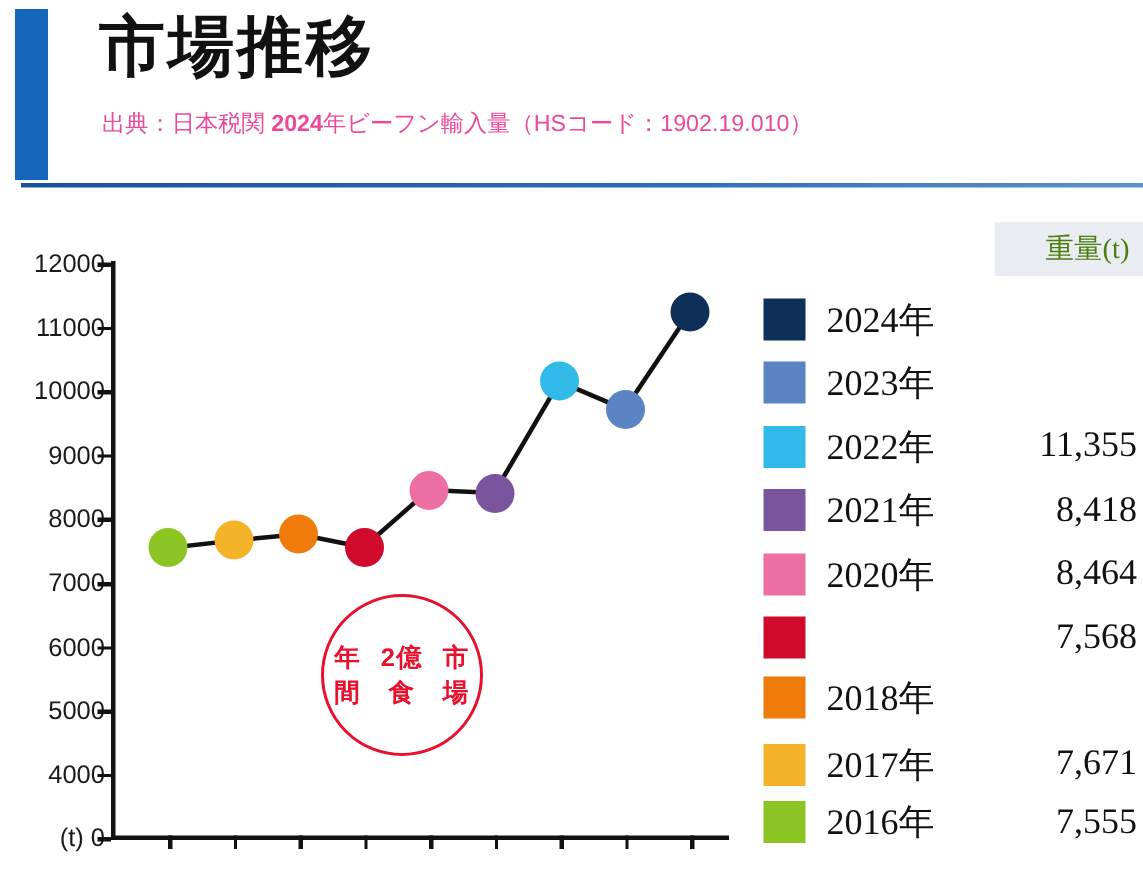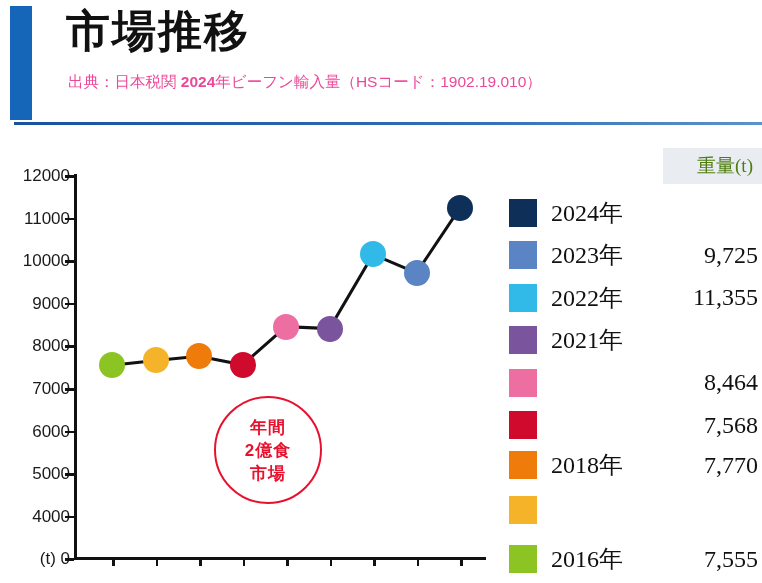--- a/index.html
+++ b/index.html
@@ -31,21 +31,21 @@
         font-size:17px;color:#1a1a1a;transform:translateY(-50%);white-space:nowrap;}
   .unit0{position:absolute;right:0;width:70px;text-align:right;
          font-size:17px;color:#1a1a1a;transform:translateY(-50%);white-space:nowrap;}
   .plot{position:absolute;left:74px;top:0;width:420px;height:443px;}
   .axis-v{position:absolute;left:0;top:34px;width:2.5px;height:385px;background:#111;}
   .axis-h{position:absolute;left:0;top:417px;width:412px;height:2.5px;background:#111;}
   .ytick{position:absolute;left:-9px;width:9px;height:2.5px;background:#111;}
   .xtick{position:absolute;top:417px;width:2.5px;height:9px;background:#111;}
   .pt{position:absolute;border-radius:50%;transform:translate(-50%,-50%);}
   .annot{position:absolute;border:2.5px solid #e8112d;border-radius:50%;
-         box-sizing:border-box;display:flex;flex-direction:column;
+         box-sizing:border-box;display:flex;flex-direction:row;
          align-items:center;justify-content:center;
          color:#e8112d;font-weight:bold;font-size:17px;line-height:23px;
          text-align:center;letter-spacing:1px;}
 
   
   .legend{position:absolute;left:505px;top:145px;width:257px;height:438px;}
   .leg-head{position:absolute;left:128px;top:3px;width:124px;height:36px;
             background:#e9edf2;display:flex;align-items:center;justify-content:center;
             font-family:"Liberation Serif","DejaVu Serif",serif;
             font-size:19px;color:#4d7c0f;margin-left:30px;}
@@ -128,48 +128,50 @@
   <div class="legend">
     <div class="leg-head">重量(t)</div>
     <div id="legend-rows">
         <div class="leg-row" style="top: 48px;">
           <span class="sw" style="background: rgb(14, 47, 87);"></span>
           <span class="leg-year">2024年</span>
         </div>
         <div class="leg-row" style="top: 90.4px;">
           <span class="sw" style="background: rgb(91, 132, 196);"></span>
           <span class="leg-year">2023年</span>
-          <span class="leg-val">9,725</span>
         </div>
         <div class="leg-row" style="top: 132.8px;">
           <span class="sw" style="background: rgb(49, 185, 232);"></span>
           <span class="leg-year">2022年</span>
           <span class="leg-val">11,355</span>
         </div>
         <div class="leg-row" style="top: 175.2px;">
           <span class="sw" style="background: rgb(123, 84, 158);"></span>
           <span class="leg-year">2021年</span>
+          <span class="leg-val">8,418</span>
         </div>
         <div class="leg-row" style="top: 217.6px;">
           <span class="sw" style="background: rgb(237, 110, 160);"></span>
+          <span class="leg-year">2020年</span>
           <span class="leg-val">8,464</span>
         </div>
         <div class="leg-row" style="top: 260px;">
           <span class="sw" style="background: rgb(207, 10, 44);"></span>
           <span class="leg-val">7,568</span>
         </div>
         <div class="leg-row" style="top: 300px;">
           <span class="sw" style="background: rgb(239, 123, 10);"></span>
           <span class="leg-year">2018年</span>
-          <span class="leg-val">7,770</span>
         </div>
         <div class="leg-row" style="top: 344.8px;">
           <span class="sw" style="background: rgb(245, 179, 42);"></span>
+          <span class="leg-year">2017年</span>
+          <span class="leg-val">7,671</span>
         </div>
-        <div class="leg-row" style="top: 394px;">
+        <div class="leg-row" style="top: 383px;">
           <span class="sw" style="background: rgb(140, 196, 35);"></span>
           <span class="leg-year">2016年</span>
           <span class="leg-val">7,555</span>
         </div>
       </div>
   </div>
 
 </div>
 
 </body></html>

